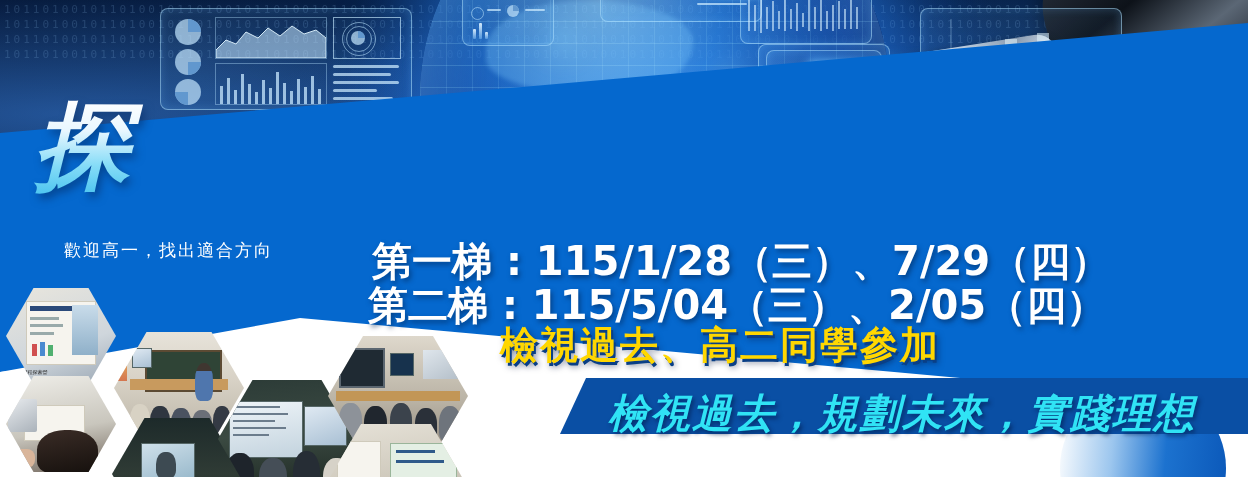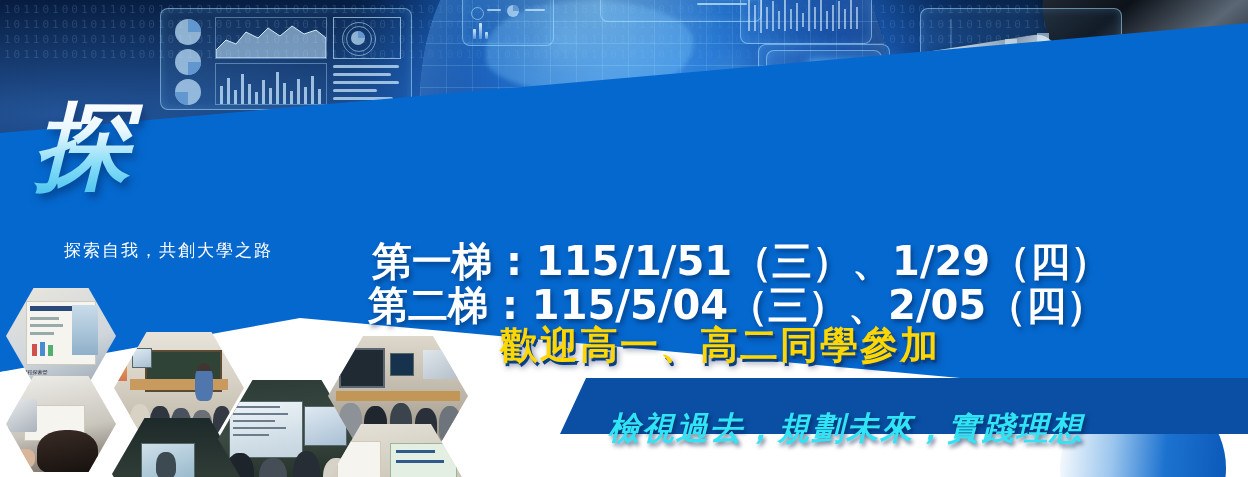--- a/index.html
+++ b/index.html
@@ -152,22 +152,22 @@
     text-shadow:2px 3px 0 #0a3f86, 3px 4px 6px rgba(0,20,60,.55);
   }
 
   
   .strip{
     position:absolute;left:560px;top:378px;width:688px;height:56px;
     background:#0A4FA4;
     clip-path:polygon(26px 0, 688px 0, 688px 56px, 0 56px);
   }
   .strip-text{
-    position:absolute;left:608px;top:407px;
-    font-size:32px;font-weight:bold;font-style:italic;color:#30E3F5;
+    position:absolute;left:608px;top:386px;
+    font-size:40px;font-weight:bold;font-style:italic;color:#30E3F5;
     letter-spacing:2px;white-space:nowrap;
     text-shadow:2px 3px 4px rgba(0,25,70,.6);
   }
 
   
   .collage{position:absolute;left:0;top:276px;width:510px;height:201px;}
   .hex{
     position:absolute;
     clip-path:polygon(25% 0%, 75% 0%, 100% 50%, 75% 100%, 25% 100%, 0% 50%);
     overflow:hidden;
@@ -450,25 +450,25 @@
     </div>
   </div>
 
   <div class="corner-circle"></div>
 
   <div class="headline cjk">
     <span class="c1">探</span><span class="c2">索</span>
   </div>
 
   <div class="tagline cjk">
-    <span class="l1">探索自我，共創大學之路</span>
+    <span class="l1">歡迎高一，找出適合方向</span>
   </div>
 
 
-  <div class="date-line date1 cjk">第一梯 : 115/1/51（三）、1/29（四）</div>
+  <div class="date-line date1 cjk">第一梯 : 115/1/28（三）、7/29（四）</div>
   <div class="date-line date2 cjk">第二梯 : 115/5/04（三）、2/05（四）</div>
 
-  <div class="welcome cjk">歡迎高一、高二同學參加</div>
+  <div class="welcome cjk">檢視過去、高二同學參加</div>
 
   <div class="strip"></div>
   <div class="strip-text cjk">檢視過去，規劃未來，實踐理想</div>
 
 </div>
 
 </body></html>

